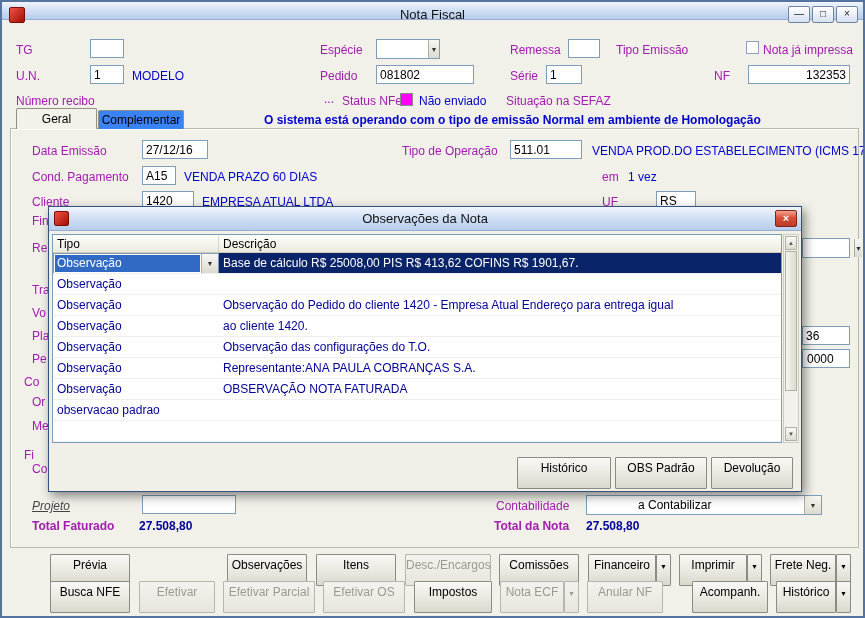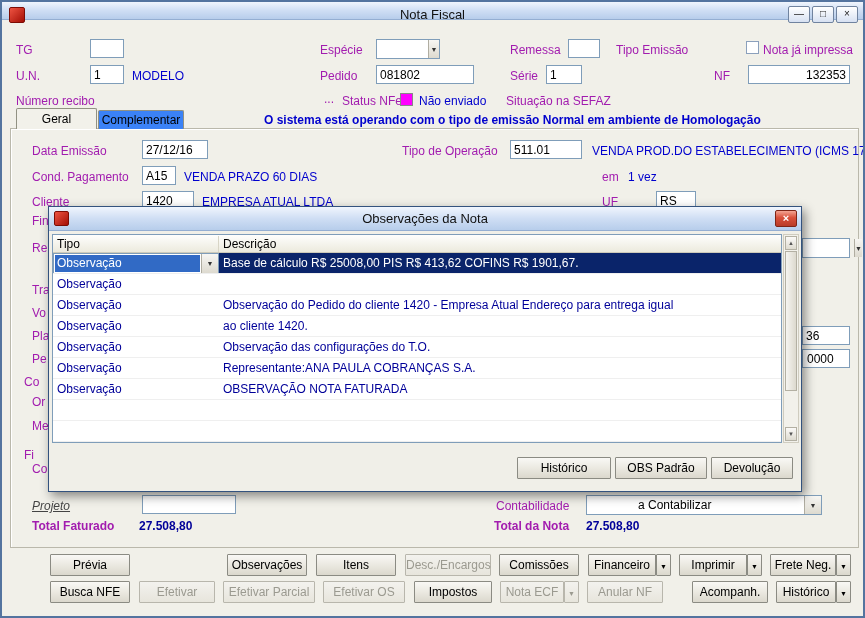--- a/index.html
+++ b/index.html
@@ -33,21 +33,21 @@
   .fsel .arrow{width:17px;border-left:1px solid #b0ada1;background:linear-gradient(#f7f6f3,#dddacf);
     display:flex;align-items:center;justify-content:center;font-size:7px;color:#333;}
   .cbx{position:absolute;width:13px;height:13px;border:1px solid #8ba0bc;background:#fff;}
   .magenta{position:absolute;width:13px;height:13px;background:#ff00ff;border:1px solid #888;}
   .tab{position:absolute;border:1px solid #919183;border-bottom:none;background:#3b82f6;
     text-align:center;border-radius:2px 2px 0 0;}
   .tab.active{background:#f2f1ea;z-index:2;}
   .tabpage{position:absolute;left:8px;top:126px;width:849px;height:420px;
     border:1px solid #bab8ab;box-shadow:inset 1px 1px 0 #fff;}
   .banner{position:absolute;left:262px;top:111px;font-weight:bold;color:#0000cd;white-space:nowrap;}
-  .btn{position:absolute;height:22px;border:1px solid #8b8b83;border-radius:1px;
+  .btn{position:absolute;height:32px;border:1px solid #8b8b83;border-radius:1px;
     background:linear-gradient(#f9f8f5,#ebe9e1 50%,#dbd8cd);
     text-align:center;line-height:20px;color:#000;cursor:default;}
   .btn.dis{color:#9b9a90;border-color:#b8b6ac;background:linear-gradient(#f3f2ee,#e7e5dc);}
   .btn .ar{font-size:7px;line-height:20px;}
   .projeto{font-style:italic;text-decoration:underline;color:#444;}
   
   .modal{position:absolute;left:46px;top:204px;width:754px;height:286px;background:#f0efe8;
     border:1px solid #33527e;box-shadow:3px 4px 10px rgba(0,0,0,.45);z-index:10;}
   .mtitlebar{position:absolute;left:0;top:0;width:100%;height:24px;
     background:linear-gradient(#f0f5fd,#cfdef4 50%,#b7cdeb);border-bottom:1px solid #94aed2;}
@@ -243,20 +243,21 @@
       </div>
       <div class="trow">
         <div class="tc c1w">Observação</div>
         <div class="tc c2w">Representante:ANA PAULA COBRANÇAS S.A.</div>
       </div>
       <div class="trow">
         <div class="tc c1w">Observação</div>
         <div class="tc c2w">OBSERVAÇÃO NOTA FATURADA</div>
       </div>
       <div class="trow">
+        <div class="tc c2w">observacao padrao</div>
       </div>
       <div class="trow">
         <div class="tc c1w"></div>
         <div class="tc c2w"></div>
       </div>
     </div>
 
     <div class="mscroll">
       <span class="sbtn up">▲</span>
       <span class="sthumb"></span>

